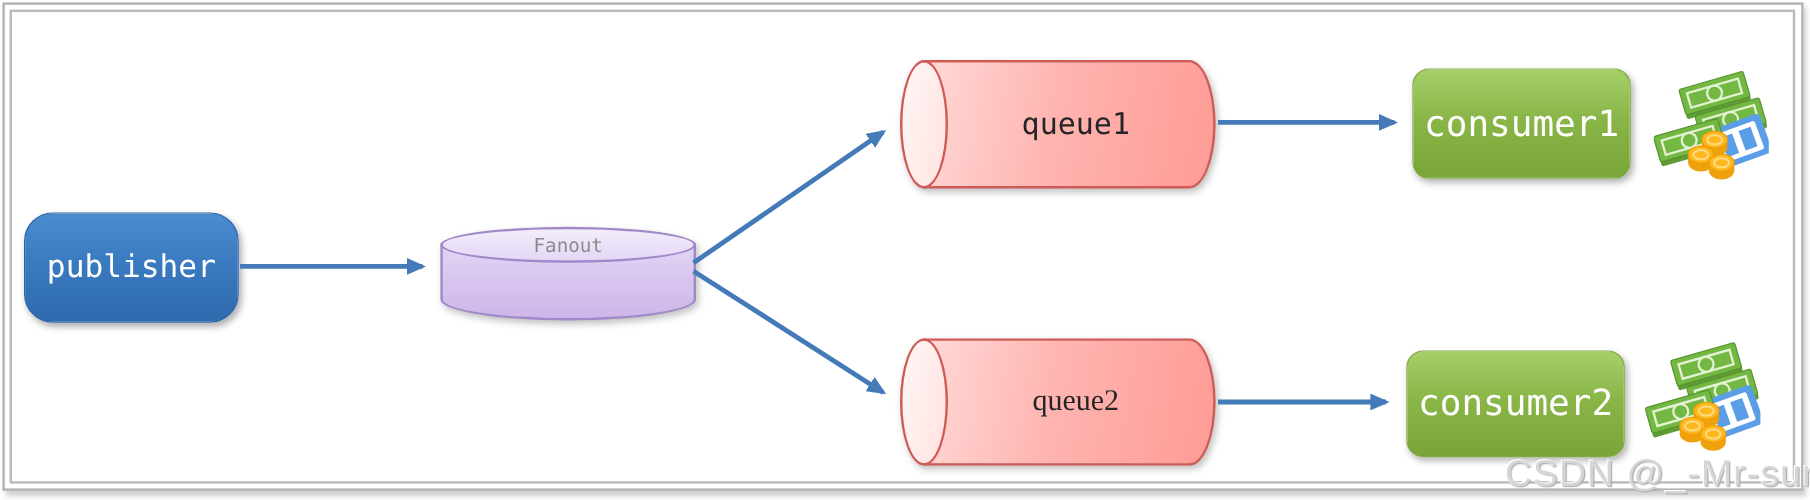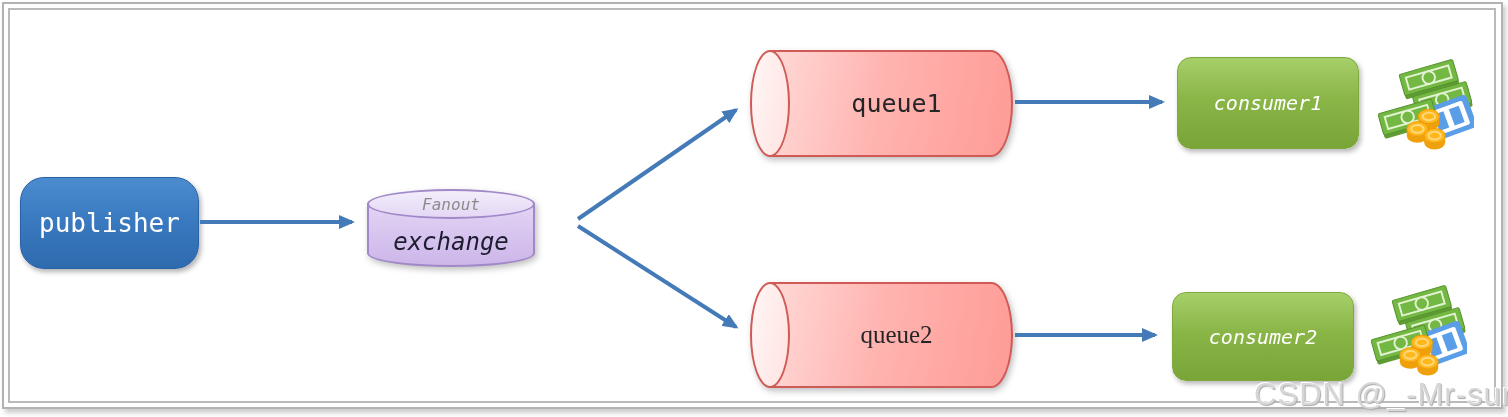--- a/index.html
+++ b/index.html
@@ -29,26 +29,26 @@
     border:1px solid #2a62a6;
     box-shadow:2px 3px 5px rgba(0,0,0,.30);
     color:#ffffff;font-size:26px;
   }
   .consumer{
     width:180px;
     border-radius:14px;
     background:linear-gradient(180deg,#a6cf69 0%,#8ab648 45%,#79a437 100%);
     border:1px solid #7fa83e;
     box-shadow:2px 3px 5px rgba(0,0,0,.28);
-    color:#ffffff;font-size:20px;font-style:italic;
+    color:#ffffff;font-size:30px;
   }
   .consumer1{left:1177px;top:57px;height:90px;}
   .consumer2{left:1172px;top:292px;height:87px;align-items:center;}
   
-  .exchange{left:367px;top:189px;width:168px;height:78px;filter:drop-shadow(2px 3px 3px rgba(0,0,0,.25));font-style:italic;}
+  .exchange{left:367px;top:189px;width:213px;height:78px;filter:drop-shadow(2px 3px 3px rgba(0,0,0,.25));}
   .exchange .cyl-body{
     position:absolute;left:0;right:0;top:14px;bottom:0;
     background:linear-gradient(180deg,#e3d4f4 0%,#d6c3ee 55%,#cdb6e9 100%);
     border:2px solid #a189c9;
     border-radius:0 0 110px 110px / 0 0 18px 18px;
     box-sizing:border-box;
   }
   .exchange .cyl-top{
     position:absolute;left:0;right:0;top:0;height:30px;
     background:linear-gradient(180deg,#f3edfb 0%,#e4d7f5 100%);
@@ -160,23 +160,20 @@
 </svg>
 
 <div class="node publisher">
   <span>publisher</span>
 </div>
 
 <div class="node exchange">
   <div class="cyl-body"></div>
   <div class="cyl-top">
     <span>Fanout</span>
-  </div>
-  <div class="cyl-label">
-    <span>exchange</span>
   </div>
 </div>
 
 <div class="queue queue1">
   <div class="tube"></div>
   <div class="cap"></div>
   <div class="q-label">
     <span>queue1</span>
   </div>
 </div>

